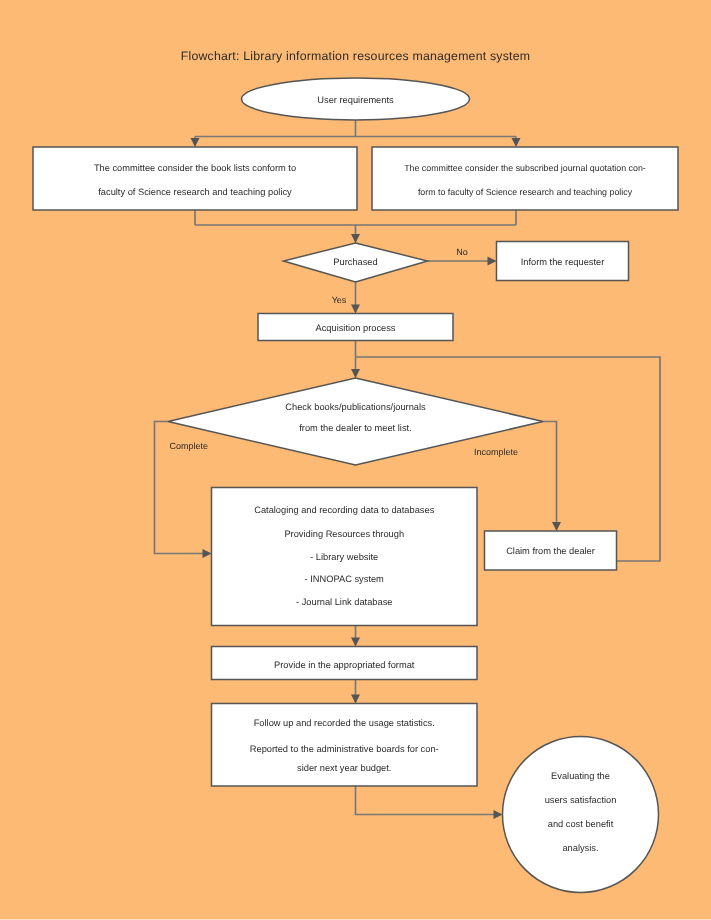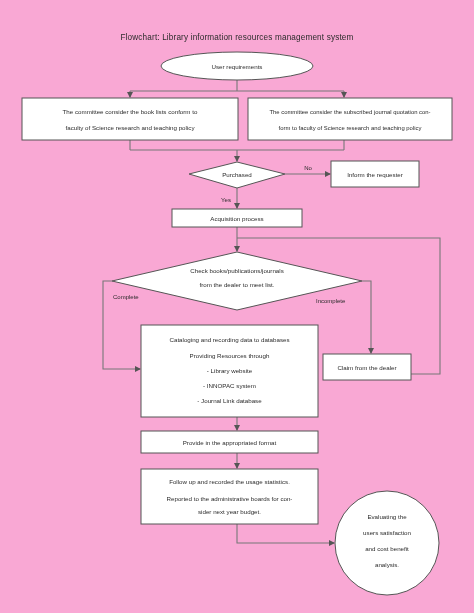--- a/index.html
+++ b/index.html
@@ -2,21 +2,21 @@
 <html><head>
 <meta charset="utf-8">
 <style>
   html,body{margin:0;padding:0;background:#ffffff;}
   body{
     width:474px;height:613px;
     font-family:"Liberation Sans","DejaVu Sans",sans-serif;
     color:#222222;
     -webkit-font-smoothing:antialiased;
   }
-  #page{position:relative;width:474px;height:613px;overflow:hidden;background:#f9a8d4;}
+  #page{position:relative;width:474px;height:613px;overflow:hidden;background:#fdba74;}
   svg{display:block;position:absolute;top:0;left:0;}
   .shape{fill:#ffffff;stroke:#555555;stroke-width:1;}
   .conn{fill:none;stroke:#777777;stroke-width:1.1;}
   .arrow{fill:#555555;}
   text{fill:#2b2b2b;font-family:"Liberation Sans","DejaVu Sans",sans-serif;}
   .t-title{font-size:8.2px;letter-spacing:.15px;}
   .t-node{font-size:6.2px;}
   .t-node-sm{font-size:5.9px;}
   .t-label{font-size:6px;}
   .ctr{text-anchor:middle;}

